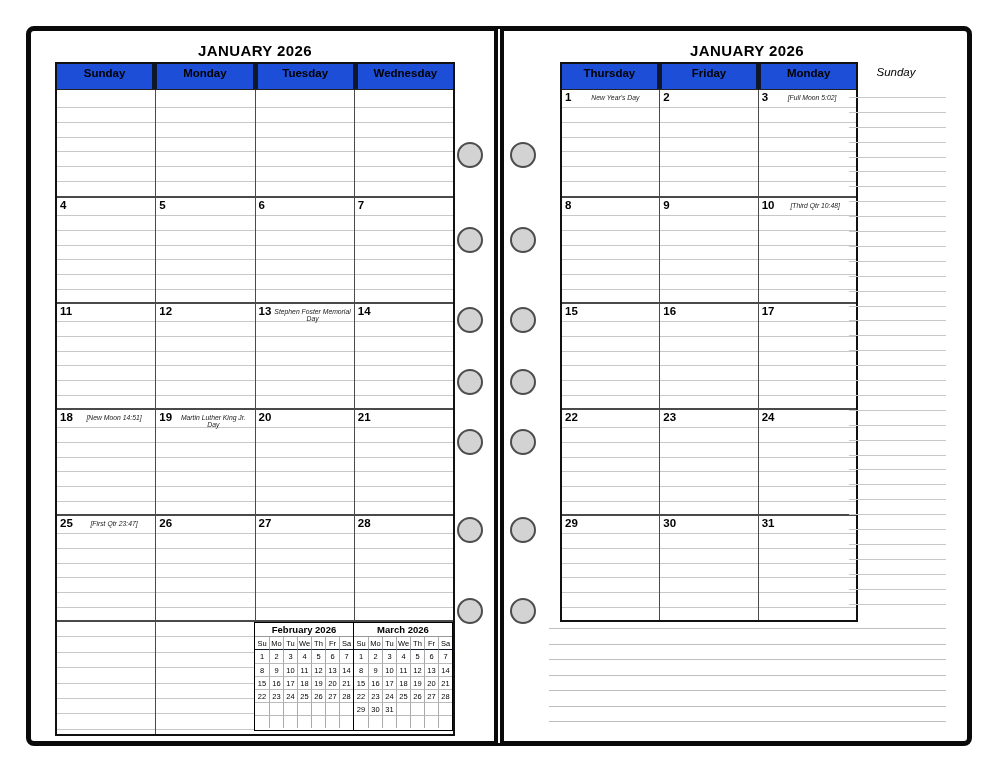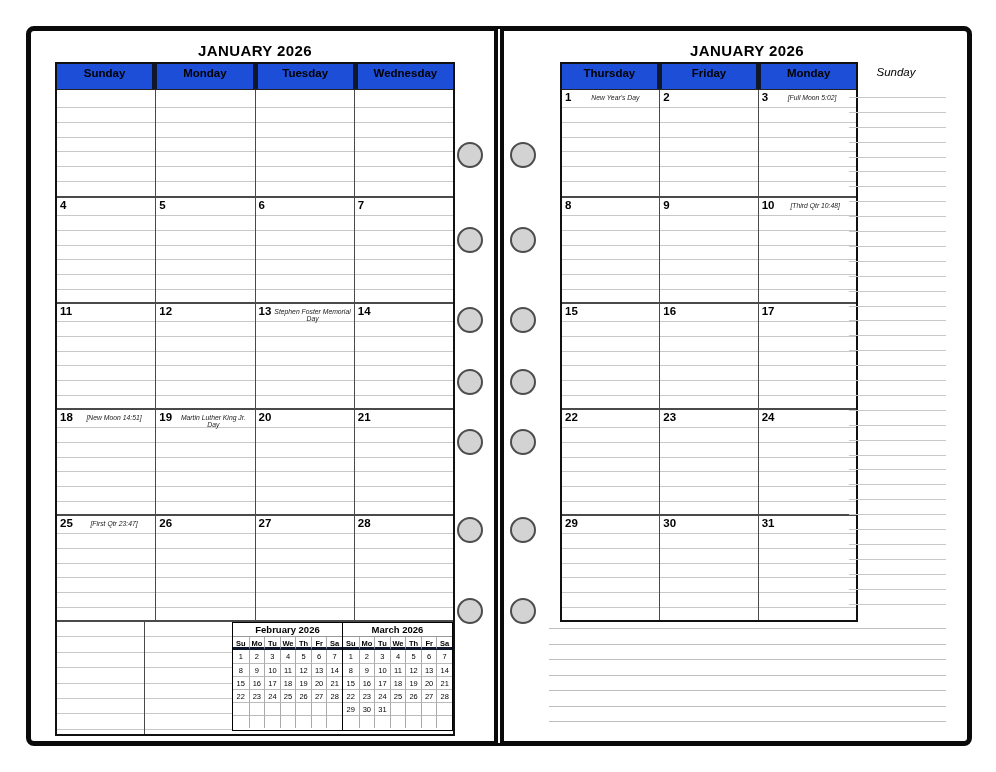--- a/index.html
+++ b/index.html
@@ -35,30 +35,30 @@
   .date-row { position: relative; display: flex; align-items: flex-start; height: 17px; }
   .date-num { font-weight: bold; font-size: 11.5px; margin: 1px 0 0 3px; }
   .day-note { flex: 1; font-style: italic; font-size: 6.8px; line-height: 1.15;
     text-align: center; margin-top: 3.5px; padding: 0 2px; color: #1a1a1a; }
 
   .cont-row { display: flex; height: 114px; border-top: 2px solid #4a4a4a; position: relative; }
   .lines-cell { flex: 1; position: relative;
     background: repeating-linear-gradient(to bottom, transparent 0 14.4px, #c8c8c8 14.4px 15.4px); }
   .lines-cell + .lines-cell { border-left: 1.5px solid #4a4a4a; }
 
-  .minical-wrap { width: 221px; height: 109px; flex: none; display: flex; background: #fff; }
+  .minical-wrap { width: 199px; height: 109px; flex: none; display: flex; background: #fff; }
   .minical { flex: 1; border: 1.5px solid #000; display: flex; flex-direction: column; background: #fff; }
   .minical + .minical { border-left: none; }
   .mc-title { font-size: 9.5px; font-weight: bold; text-align: center; height: 14px;
     line-height: 14.5px; border-bottom: 1px solid #999; }
   .mc-grid { display: grid; grid-template-columns: repeat(7, 1fr); }
   .mc-cell { font-size: 7.5px; text-align: center; height: 13px; line-height: 13px;
     border-left: 1px solid #aaa; overflow: hidden; }
   .mc-cell:nth-child(7n+1) { border-left: none; }
-  .mc-h { font-weight: bold; border-bottom: 3px solid #0f172a; }
+  .mc-h { font-weight: normal; border-bottom: 1px solid #0f172a; }
   .mc-body .mc-cell { border-top: 1px solid #bbb; }
   .mc-body .mc-cell:nth-child(-n+7) { border-top: none; }
 
   .notes-col { position: absolute; left: 846px; top: 62px; width: 100px; height: 552px; }
   .notes-label { height: 18px; font-style: italic; font-size: 11.5px; text-align: center;
     line-height: 20px; }
   .notes-lines { position: absolute; left: 3px; right: 0; top: 21px; bottom: 0;
     background: repeating-linear-gradient(to bottom, transparent 0 13.9px, #c8c8c8 13.9px 14.9px); }
 
   .bottom-lines { position: absolute; left: 549px; top: 614px; width: 397px; height: 110px;

